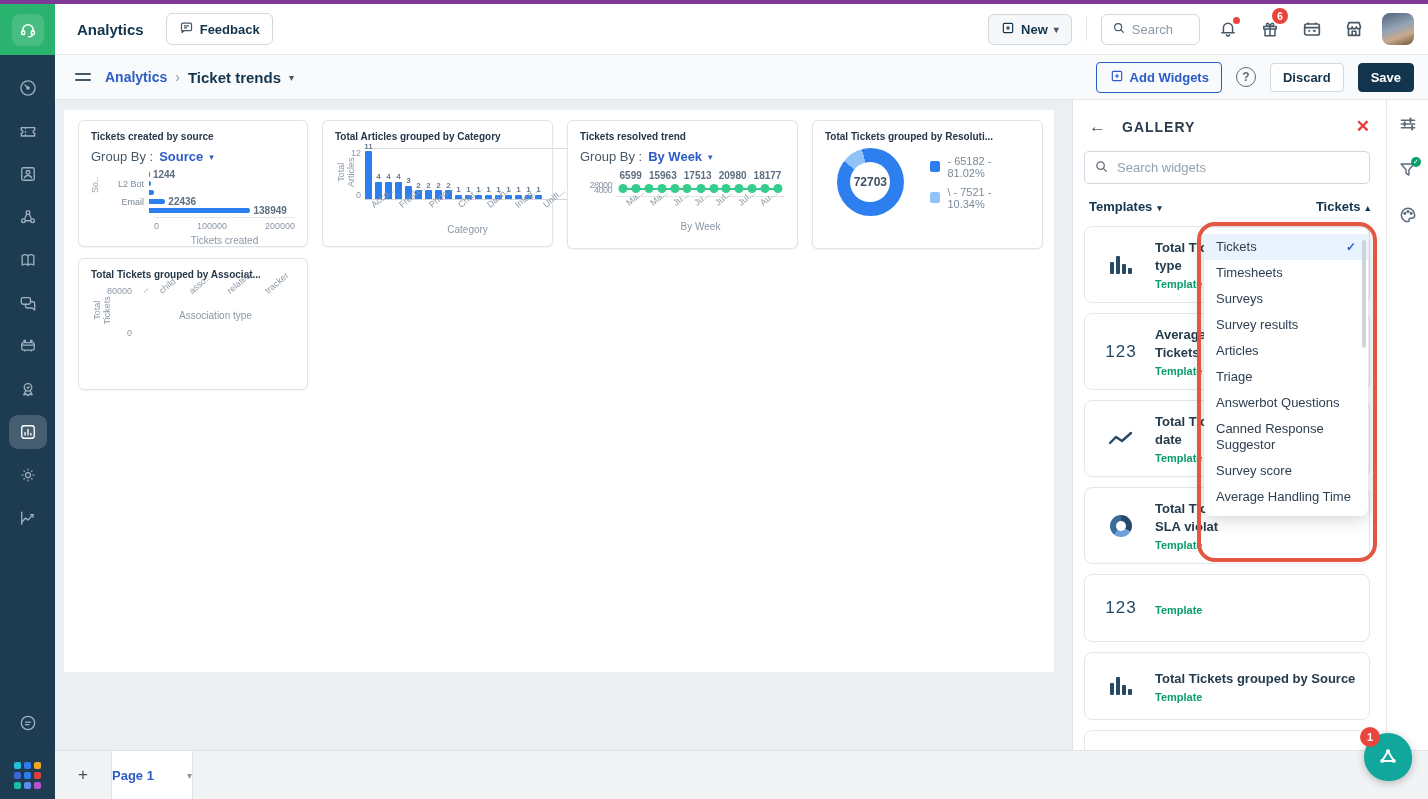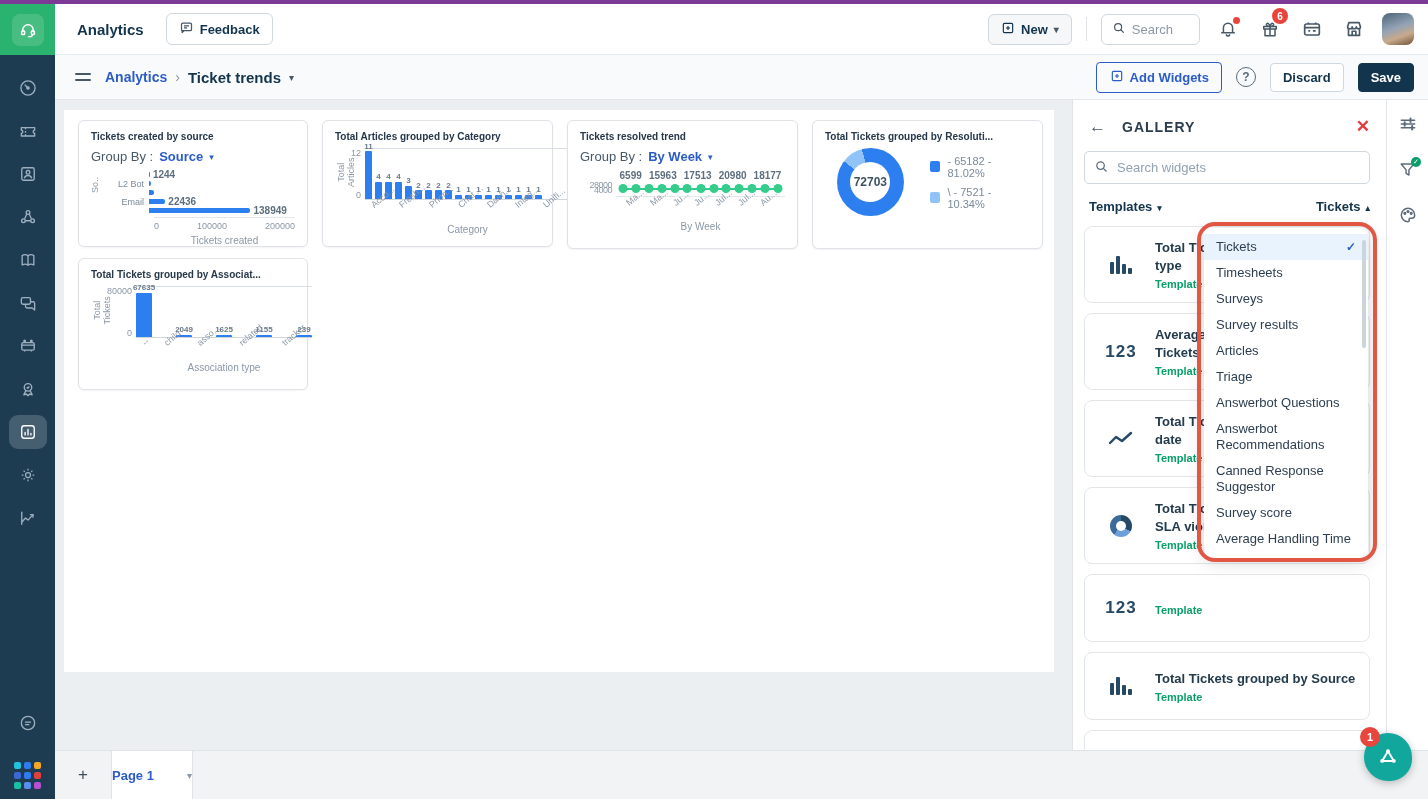--- a/index.html
+++ b/index.html
@@ -131,21 +131,21 @@
   .g-search input::placeholder { color:#92a2b1; }
   .g-search .mag { position:absolute; left:10px; top:8px; color:#5b6b7a; }
   .g-filters { display:flex; align-items:center; margin:15px 16px 0 16px; }
   .g-filter { font-size:13px; font-weight:bold; color:#12344d; cursor:pointer; }
   .g-filter .caret { margin-left:5px; font-size:9px; color:#12344d; }
   .g-filter.right { margin-left:auto; }
   .g-cards { margin:12px 11px 0 11px; display:flex; flex-direction:column; gap:10px; }
   .g-card { width:286px; border:1px solid #e4e7ea; border-radius:8px; background:#fff; display:flex; align-items:center;
             padding:12px 10px; gap:8px; cursor:pointer; min-height:68px; }
   .g-card-icon { width:52px; display:flex; align-items:center; justify-content:center; flex-shrink:0; }
-  .num123 { font-size:17px; font-weight:bold; color:#264966; letter-spacing:1px; }
+  .num123 { font-size:17px; font-weight:normal; color:#264966; letter-spacing:1px; }
   .g-card-text { flex:1; }
   .g-card-title { font-size:13px; font-weight:bold; color:#233b4d; line-height:1.35; }
   .g-card-tag { font-size:11px; font-weight:bold; color:#0a9f69; margin-top:4px; }
   .donut-mini { width:22px; height:22px; border-radius:50%;
                 background:conic-gradient(#264966 0 120deg,#6d9fd8 120deg 220deg,#3b6b99 220deg 360deg); position:relative; }
   .donut-mini::after { content:""; position:absolute; left:6px; top:6px; width:10px; height:10px; background:#fff; border-radius:50%; }
 
   
   .dropdown { position:absolute; left:131px; top:128px; width:164px; background:#fff; border-radius:8px;
               box-shadow:0 3px 18px rgba(0,0,0,.18); padding:6px 0; z-index:6; }
@@ -619,42 +619,20 @@
   <div class="widget" style="left:78px; top:258px; width:230px; height:132px;">
     <div class="w-title">Total Tickets grouped by Associat...</div>
     <div class="chart">
         <div class="vb-wrap">
           <span class="vb-ytitle">Total Tickets</span>
     <div class="vb-yticks" style="height:52px">
             <span>80000</span>
             <span>0</span>
           </div>
     <div class="vb-main">
-            <div class="vb-plot" style="height:52px;gap:24px;overflow:visible">
-              <div class="vb-cell" style="width:16px">
-                <span class="vb-val">67635</span>
-                <div class="vb-bar" style="height:44.0px;width:16px"></div>
-              </div>
-              <div class="vb-cell" style="width:16px">
-                <span class="vb-val">2049</span>
-                <div class="vb-bar" style="height:2.0px;width:16px"></div>
-              </div>
-              <div class="vb-cell" style="width:16px">
-                <span class="vb-val">1625</span>
-                <div class="vb-bar" style="height:2.0px;width:16px"></div>
-              </div>
-              <div class="vb-cell" style="width:16px">
-                <span class="vb-val">1155</span>
-                <div class="vb-bar" style="height:2.0px;width:16px"></div>
-              </div>
-              <div class="vb-cell" style="width:16px">
-                <span class="vb-val">239</span>
-                <div class="vb-bar" style="height:2.0px;width:16px"></div>
-              </div>
-            </div>
     <div class="vb-xlabs">
               <span>--</span>
               <span>child</span>
               <span>asso...</span>
               <span>related</span>
               <span>tracker</span>
             </div>
     <div class="vb-xtitle">Association type</div>
           </div>
         </div>
@@ -764,23 +742,20 @@
           <span class="txt">Survey results</span>
         </div>
         <div class="dd-item">
           <span class="txt">Articles</span>
         </div>
         <div class="dd-item">
           <span class="txt">Triage</span>
         </div>
         <div class="dd-item">
           <span class="txt">Answerbot Questions</span>
-        </div>
-        <div class="dd-item">
-          <span class="txt">Answerbot Recommendations</span>
         </div>
         <div class="dd-item">
           <span class="txt">Canned Response Suggestor</span>
         </div>
         <div class="dd-item">
           <span class="txt">Survey score</span>
         </div>
         <div class="dd-item">
           <span class="txt">Average Handling Time</span>
         </div>

